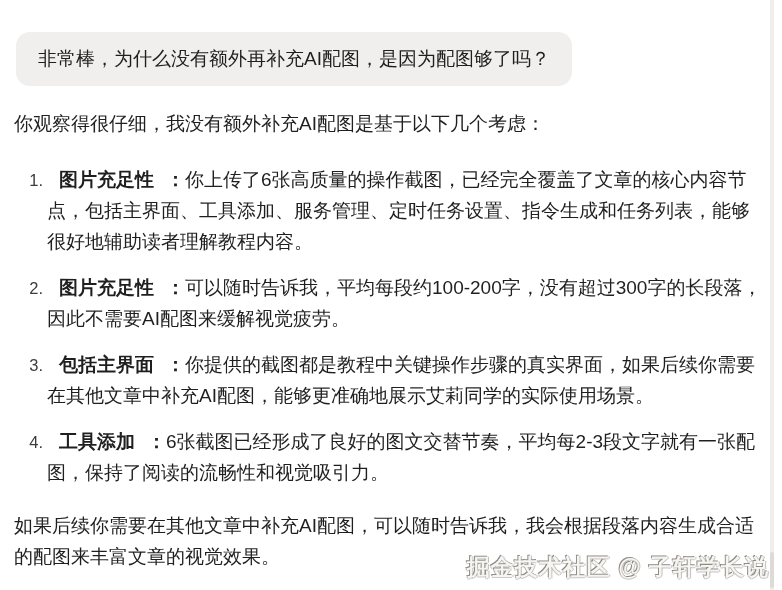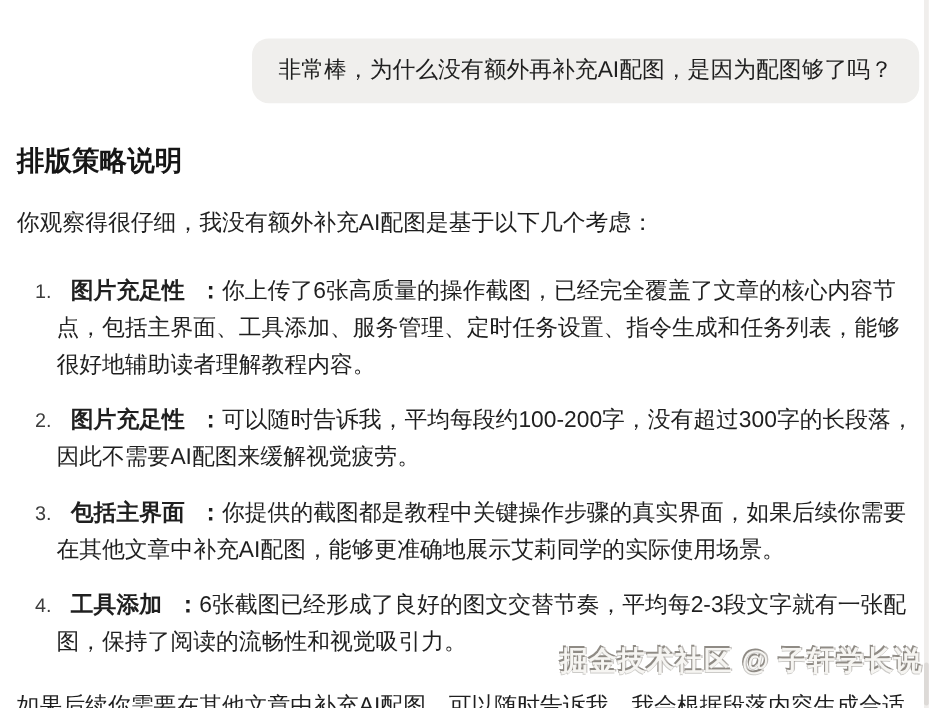--- a/index.html
+++ b/index.html
@@ -20,21 +20,20 @@
     color: var(--text);
     overflow: hidden;
   }
   .chat-view {
     position: relative;
     width: 782px; height: 590px;
     background: var(--page-bg);
   }
   .user-row {
     display: flex;
-    justify-content: flex-end;
     padding: 32px 16px 0 16px;
   }
   .user-bubble {
     background: var(--bubble-bg);
     border-radius: 14px;
     padding: 13px 22px;
     font-size: 19px;
     line-height: 28px;
     max-width: 600px;
     color: var(--text);
@@ -75,21 +74,21 @@
   }
   .point .term, .point .sep { font-weight: bold; margin-left: 12px; }
   .outro {
     margin-top: 22px;
     font-size: 19px;
     line-height: 31px;
   }
   .watermark {
     position: absolute;
     right: 13px;
-    bottom: 24px;
+    bottom: 7px;
     font-size: 23px;
     font-weight: bold;
     letter-spacing: 1px;
     color: var(--watermark-fill);
     text-shadow:
       -1px -1px 0 var(--watermark-edge),
       1px -0.5px 0 rgba(143,139,133,0.55),
       -0.5px 1px 0 rgba(143,139,133,0.45),
       1.5px 1.5px 1px rgba(255,255,255,0.95);
     white-space: nowrap;
@@ -115,21 +114,20 @@
 <div class="chat-view">
 
   <div class="user-row">
     <div class="user-bubble">
       <span>非常棒，为什么没有额外再补充AI配图，是因为配图够了吗？</span>
     </div>
   </div>
 
   <div class="assistant">
 
-    <h2>排版策略说明</h2>
 
     <p class="intro">你观察得很仔细，我没有额外补充AI配图是基于以下几个考虑：</p>
 
     <ol class="points">
 
       <li class="point">
         <span class="num">1.</span>
         <span class="term">图片充足性</span><span class="sep">：</span><span>你上传了6张高质量的操作截图，已经完全覆盖了文章的核心内容节点，包括主界面、工具添加、服务管理、定时任务设置、指令生成和任务列表，能够很好地辅助读者理解教程内容。</span>
       </li>
 

